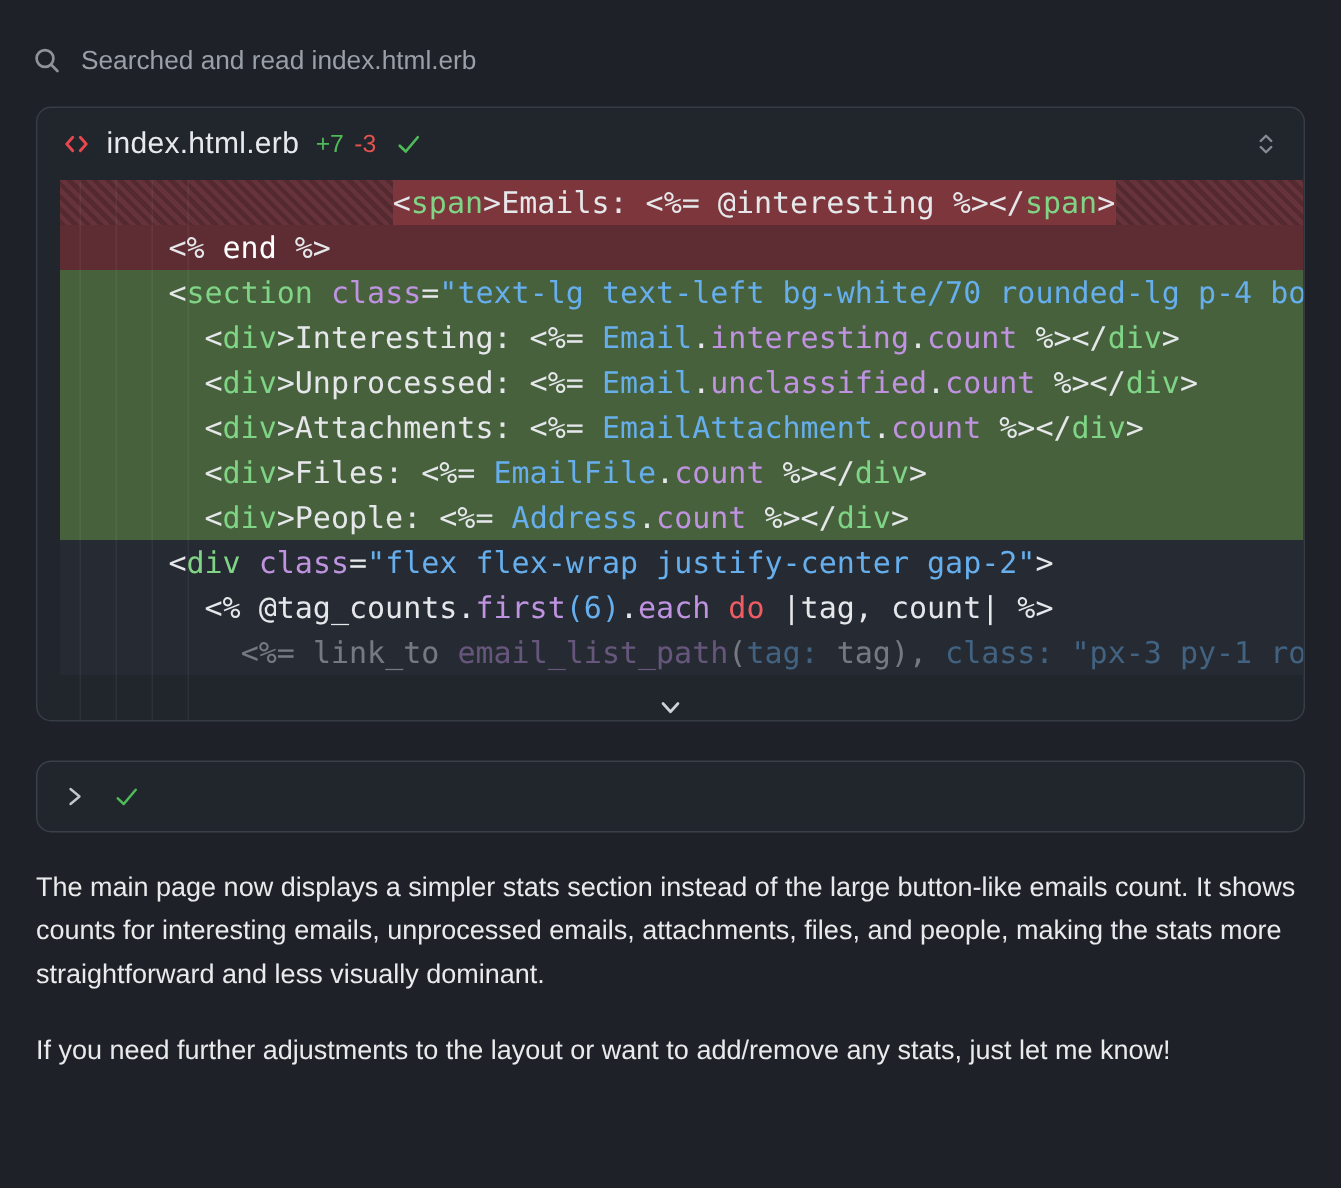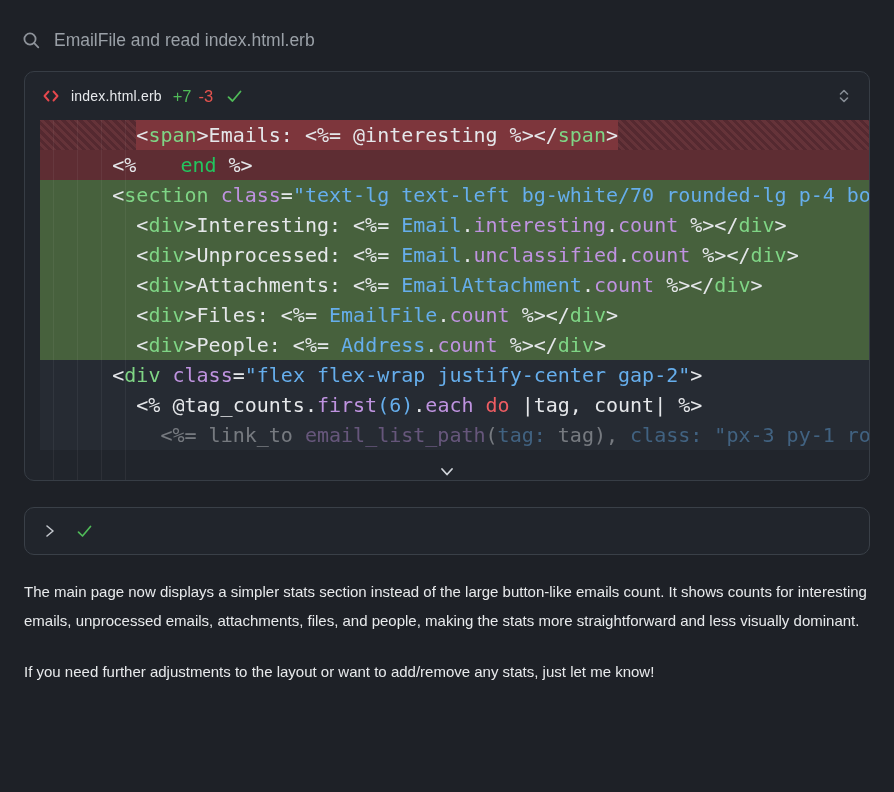--- a/index.html
+++ b/index.html
@@ -13,63 +13,63 @@
     width:894px;height:792px;background:var(--page-bg);
     font-family:"Liberation Sans",sans-serif;color:#e8eaec;overflow:hidden;
   }
   .status-row{display:flex;align-items:center;gap:13px;margin:30px 0 0 22px;
     color:#9aa0a7;font-size:17.5px;cursor:pointer;}
   .status-row svg{flex:0 0 auto;display:block;}
 
   .diff-card{position:relative;margin:20px 24px 0;width:846px;height:410px;
     border:1px solid var(--border);border-radius:10px;background:var(--card-bg);overflow:hidden;}
   .card-header{height:48px;display:flex;align-items:center;gap:11px;padding:0 14px 0 17px;cursor:pointer;}
-  .file-name{color:#e7e9ec;font-size:14px;font-weight:500;letter-spacing:.2px;}
+  .file-name{color:#e7e9ec;font-size:20px;font-weight:500;letter-spacing:.2px;}
   .diff-stats{display:flex;gap:7px;font-size:16.5px;font-weight:500;align-items:center;}
   .add-count{color:#4fba58;}
   .del-count{color:#e5534e;}
   .header-check{margin-left:2px;display:flex;align-items:center;}
   .caret-btn{margin-left:auto;background:none;border:none;padding:4px;cursor:pointer;display:flex;}
 
   .code{position:relative;height:360px;}
   .code-line{height:30px;line-height:30px;margin-left:15px;white-space:pre;
     font-family:"DejaVu Sans Mono",monospace;font-size:20px;overflow:hidden;}
   .removed{background:var(--removed-bg);}
-  .removed-mod{background:repeating-linear-gradient(45deg,var(--removed-hatch-a) 0 3px,var(--removed-hatch-b) 3px 6px);}
+  .removed-mod{background:repeating-linear-gradient(45deg,var(--removed-hatch-a) 0 3px,var(--removed-hatch-b) 3px 6px);text-align:center;}
   .removed-mod .seg-wrap{background:var(--removed-word);}
   .added{background:var(--added-bg);}
   .added-mod{background:repeating-linear-gradient(45deg,var(--olive-hatch-a) 0 3px,var(--olive-hatch-b) 3px 6px);}
   .added-mod .seg-wrap{background:var(--added-word);}
   .context{background:var(--context-bg);}
   .context-faded{background:var(--context-bg);}
   .context-faded .seg-wrap{opacity:.42;}
   .seg-wrap{display:inline-block;height:30px;vertical-align:top;}
   .guide{position:absolute;top:0;bottom:0;width:1px;background:rgba(255,255,255,.055);pointer-events:none;}
   .expand-btn{position:absolute;left:50%;transform:translateX(-50%);bottom:0;background:none;border:none;
     padding:2px 6px;cursor:pointer;display:flex;}
 
   .tool-box{display:flex;align-items:center;gap:15px;margin:26px 24px 0;width:846px;height:48px;
     border:1px solid #3a4048;border-radius:10px;background:var(--card-bg);padding:0 17px;
     color:#dcdfe3;font-size:17px;cursor:pointer;}
   .tool-box .check{margin-left:4px;display:flex;align-items:center;}
 
-  .para{margin:22px 24px 0;width:848px;color:#e8eaec;font-size:15px;line-height:29px;}
+  .para{margin:22px 24px 0;width:848px;color:#e8eaec;font-size:18px;line-height:29px;}
   .para.first{margin-top:22px;}
 </style>
 </head>
 <body>
 
 <div class="status-row">
   <span style="display:flex;">
     <svg width="19" height="19" viewBox="0 0 19 19" fill="none">
       <circle cx="8" cy="8" r="5.6" stroke="#8e939a" stroke-width="1.8"></circle>
       <line x1="12.2" y1="12.2" x2="16.3" y2="16.3" stroke="#8e939a" stroke-width="1.8" stroke-linecap="round"></line>
     </svg>
   </span>
-  <span>EmailFile and read index.html.erb</span>
+  <span>Searched and read index.html.erb</span>
 </div>
 
 <div class="diff-card">
   <div class="card-header">
     <span style="display:flex;">
       <svg width="18" height="16" viewBox="0 0 18 16" fill="none">
         <polyline points="6.5,3.5 2.5,8 6.5,12.5" stroke="#e5484d" stroke-width="1.9" stroke-linecap="round" stroke-linejoin="round"></polyline>
         <polyline points="11.5,3.5 15.5,8 11.5,12.5" stroke="#e5484d" stroke-width="1.9" stroke-linecap="round" stroke-linejoin="round"></polyline>
       </svg>
     </span>
@@ -89,21 +89,21 @@
         <polyline points="3.5,10 7,13.5 10.5,10" stroke="#858b93" stroke-width="1.6" stroke-linecap="round" stroke-linejoin="round"></polyline>
       </svg>
     </button>
   </div>
   <div class="code">
     <div class="guide" style="left:28px"></div>
     <div class="guide" style="left:52px"></div>
     <div class="guide" style="left:76px"></div>
     <div class="guide" style="left:100px"></div>
     <div class="code-line removed-mod"><span>        </span><span class="seg-wrap"><span style="color: rgb(229, 231, 234);">&lt;</span><span style="color: rgb(127, 213, 133);">span</span><span style="color: rgb(229, 231, 234);">&gt;Emails: &lt;%= @interesting %&gt;&lt;/</span><span style="color: rgb(127, 213, 133);">span</span><span style="color: rgb(229, 231, 234);">&gt;</span></span></div>
-      <div class="code-line removed"><span>      </span><span class="seg-wrap"><span style="color: rgb(229, 231, 234);">&lt;% </span><span style="color: #22c55e; margin-left: 32px;">end</span><span style="color: rgb(229, 231, 234);"> %&gt;</span></span></div>
+      <div class="code-line removed"><span>      </span><span class="seg-wrap"><span style="color: rgb(229, 231, 234);">&lt;% </span><span style="color: #ffffff;">end</span><span style="color: rgb(229, 231, 234);"> %&gt;</span></span></div>
       <div class="code-line added"><span>      </span><span class="seg-wrap"><span style="color: rgb(229, 231, 234);">&lt;</span><span style="color: rgb(127, 213, 133);">section</span><span style="color: rgb(229, 231, 234);"> </span><span style="color: rgb(191, 147, 224);">class</span><span style="color: rgb(229, 231, 234);">=</span><span style="color: rgb(102, 174, 236);">"text-lg text-left bg-white/70 rounded-lg p-4 bo</span></span></div>
       <div class="code-line added"><span>        </span><span class="seg-wrap"><span style="color: rgb(229, 231, 234);">&lt;</span><span style="color: rgb(127, 213, 133);">div</span><span style="color: rgb(229, 231, 234);">&gt;Interesting: &lt;%= </span><span style="color: rgb(102, 174, 236);">Email</span><span style="color: rgb(229, 231, 234);">.</span><span style="color: rgb(191, 147, 224);">interesting</span><span style="color: rgb(229, 231, 234);">.</span><span style="color: rgb(191, 147, 224);">count</span><span style="color: rgb(229, 231, 234);"> %&gt;&lt;/</span><span style="color: rgb(127, 213, 133);">div</span><span style="color: rgb(229, 231, 234);">&gt;</span></span></div>
       <div class="code-line added"><span>        </span><span class="seg-wrap"><span style="color: rgb(229, 231, 234);">&lt;</span><span style="color: rgb(127, 213, 133);">div</span><span style="color: rgb(229, 231, 234);">&gt;Unprocessed: &lt;%= </span><span style="color: rgb(102, 174, 236);">Email</span><span style="color: rgb(229, 231, 234);">.</span><span style="color: rgb(191, 147, 224);">unclassified</span><span style="color: rgb(229, 231, 234);">.</span><span style="color: rgb(191, 147, 224);">count</span><span style="color: rgb(229, 231, 234);"> %&gt;&lt;/</span><span style="color: rgb(127, 213, 133);">div</span><span style="color: rgb(229, 231, 234);">&gt;</span></span></div>
       <div class="code-line added"><span>        </span><span class="seg-wrap"><span style="color: rgb(229, 231, 234);">&lt;</span><span style="color: rgb(127, 213, 133);">div</span><span style="color: rgb(229, 231, 234);">&gt;Attachments: &lt;%= </span><span style="color: rgb(102, 174, 236);">EmailAttachment</span><span style="color: rgb(229, 231, 234);">.</span><span style="color: rgb(191, 147, 224);">count</span><span style="color: rgb(229, 231, 234);"> %&gt;&lt;/</span><span style="color: rgb(127, 213, 133);">div</span><span style="color: rgb(229, 231, 234);">&gt;</span></span></div>
       <div class="code-line added"><span>        </span><span class="seg-wrap"><span style="color: rgb(229, 231, 234);">&lt;</span><span style="color: rgb(127, 213, 133);">div</span><span style="color: rgb(229, 231, 234);">&gt;Files: &lt;%= </span><span style="color: rgb(102, 174, 236);">EmailFile</span><span style="color: rgb(229, 231, 234);">.</span><span style="color: rgb(191, 147, 224);">count</span><span style="color: rgb(229, 231, 234);"> %&gt;&lt;/</span><span style="color: rgb(127, 213, 133);">div</span><span style="color: rgb(229, 231, 234);">&gt;</span></span></div>
       <div class="code-line added"><span>        </span><span class="seg-wrap"><span style="color: rgb(229, 231, 234);">&lt;</span><span style="color: rgb(127, 213, 133);">div</span><span style="color: rgb(229, 231, 234);">&gt;People: &lt;%= </span><span style="color: rgb(102, 174, 236);">Address</span><span style="color: rgb(229, 231, 234);">.</span><span style="color: rgb(191, 147, 224);">count</span><span style="color: rgb(229, 231, 234);"> %&gt;&lt;/</span><span style="color: rgb(127, 213, 133);">div</span><span style="color: rgb(229, 231, 234);">&gt;</span></span></div>
       <div class="code-line context"><span>      </span><span class="seg-wrap"><span style="color: rgb(229, 231, 234);">&lt;</span><span style="color: rgb(127, 213, 133);">div</span><span style="color: rgb(229, 231, 234);"> </span><span style="color: rgb(191, 147, 224);">class</span><span style="color: rgb(229, 231, 234);">=</span><span style="color: rgb(102, 174, 236);">"flex flex-wrap justify-center gap-2"</span><span style="color: rgb(229, 231, 234);">&gt;</span></span></div>
       <div class="code-line context"><span>        </span><span class="seg-wrap"><span style="color: rgb(229, 231, 234);">&lt;% @tag_counts</span><span style="color: rgb(229, 231, 234);">.</span><span style="color: rgb(191, 147, 224);">first</span><span style="color: rgb(102, 174, 236);">(6)</span><span style="color: rgb(229, 231, 234);">.</span><span style="color: rgb(191, 147, 224);">each</span><span style="color: rgb(229, 231, 234);"> </span><span style="color: rgb(238, 93, 99);">do</span><span style="color: rgb(229, 231, 234);"> |tag, count| %&gt;</span></span></div>
       <div class="code-line context-faded"><span>          </span><span class="seg-wrap"><span style="color: rgb(229, 231, 234);">&lt;%= link_to </span><span style="color: rgb(191, 147, 224);">email_list_path</span><span style="color: rgb(229, 231, 234);">(</span><span style="color: rgb(102, 174, 236);">tag: </span><span style="color: rgb(229, 231, 234);">tag</span><span style="color: rgb(229, 231, 234);">), </span><span style="color: rgb(102, 174, 236);">class: </span><span style="color: rgb(102, 174, 236);">"px-3 py-1 ro</span></span></div>
       <button class="expand-btn">

